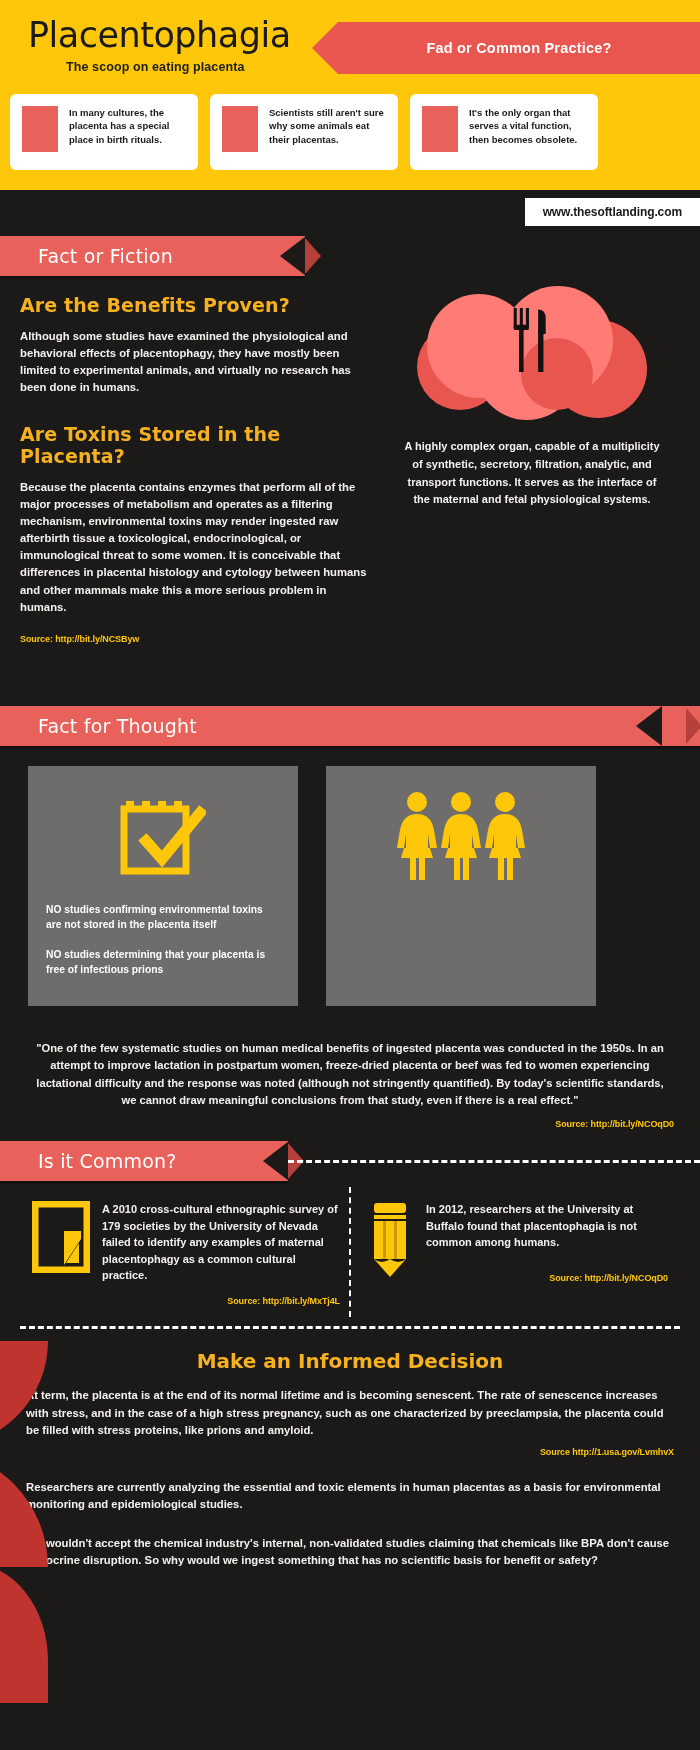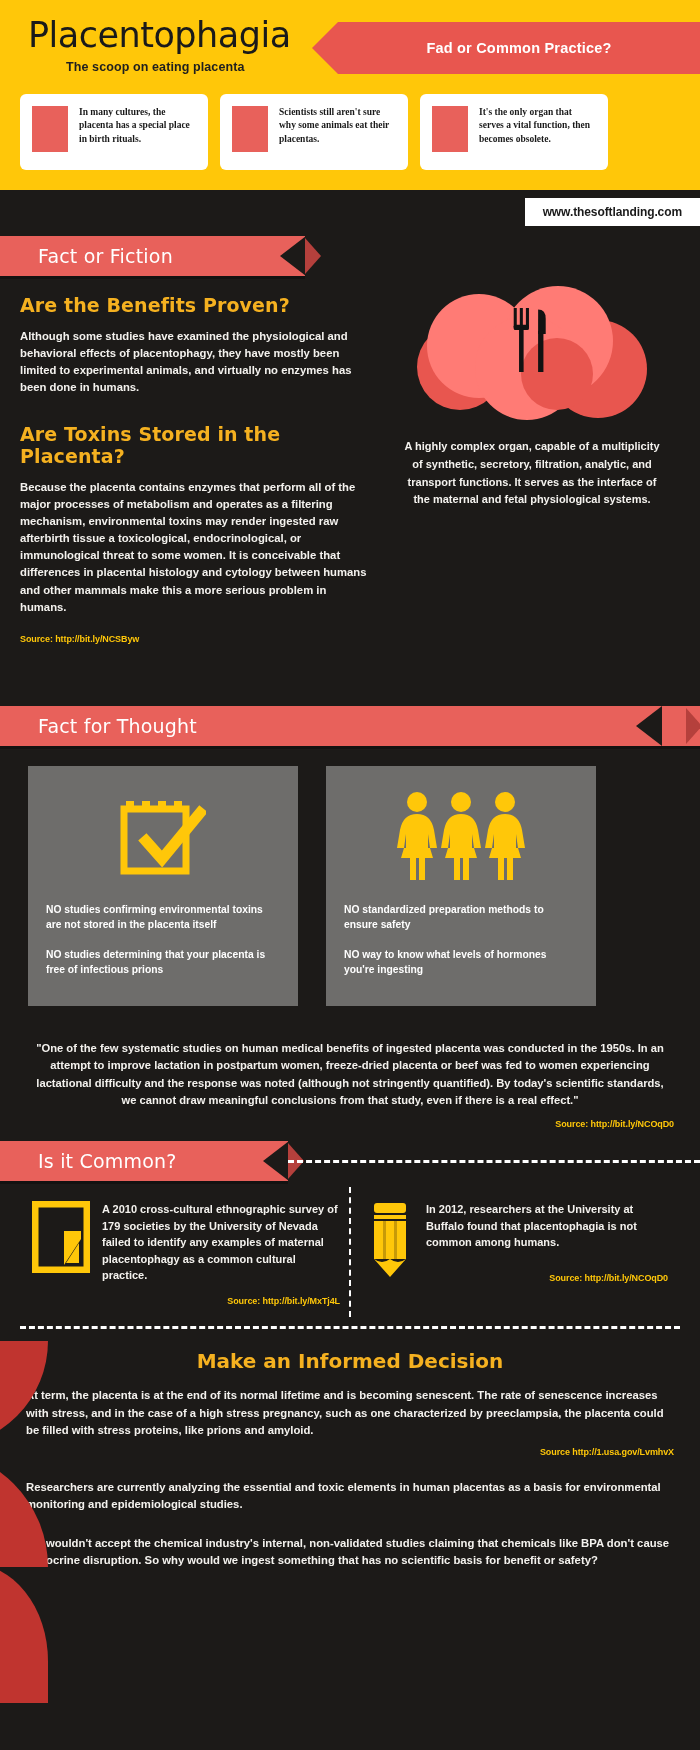--- a/index.html
+++ b/index.html
@@ -62,21 +62,21 @@
     border-top: 26px solid transparent;
     border-bottom: 26px solid transparent;
     border-right: 26px solid #e8564f;
   }
   .banner-tag-label {
     font-size: 14.5px;
     font-weight: 700;
     color: #ffffff;
     letter-spacing: 0.2px;
   }
-  .cards { position: absolute; left: 20px; top: 94px; display: flex; gap: 12px; font-family: Liberation Serif, serif; }
+  .cards { position: absolute; left: 10px; top: 94px; display: flex; gap: 12px; }
   .card {
     width: 188px;
     height: 76px;
     background: #ffffff;
     border-radius: 6px;
     display: flex;
     align-items: flex-start;
     padding: 12px 10px 10px 12px;
     gap: 11px;
   }
@@ -285,21 +285,21 @@
 
     <div class="ribbon" style="width:305px;">
       <span class="ribbon-label">Fact or Fiction</span>
       <span class="ribbon-notch"></span>
       <span class="ribbon-tail"></span>
     </div>
 
     <div class="ff-wrap" style="height:430px;">
       <div class="ff-left">
         <div class="h-yellow">Are the Benefits Proven?</div>
-        <p class="p-white" style="margin-top:12px;">Although some studies have examined the physiological and behavioral effects of placentophagy, they have mostly been limited to experimental animals, and virtually no enzymes has been done in humans.</p>
+        <p class="p-white" style="margin-top:12px;">Although some studies have examined the physiological and behavioral effects of placentophagy, they have mostly been limited to experimental animals, and virtually no research has been done in humans.</p>
         <div class="h-yellow" style="margin-top:26px;">Are Toxins Stored in the Placenta?</div>
         <p class="p-white" style="margin-top:12px;">Because the placenta contains enzymes that perform all of the major processes of metabolism and operates as a filtering mechanism, environmental toxins may render ingested raw afterbirth tissue a toxicological, endocrinological, or immunological threat to some women. It is conceivable that differences in placental histology and cytology between humans and other mammals make this a more serious problem in humans.</p>
         <div class="src" style="margin-top:18px;">Source: http://bit.ly/NCSByw</div>
       </div>
 
       <div class="ff-right">
         <div class="placenta-art">
           <div class="blob" style="left:0px;  top:38px; width:86px;  height:86px;  background:#e8564f;"></div>
           <div class="blob" style="left:132px;top:34px; width:98px;  height:98px;  background:#e8564f;"></div>
           <div class="blob" style="left:10px; top:8px;  width:104px; height:104px; background:#ff7b75;"></div>
@@ -356,24 +356,20 @@
               <path d="M66 24 q-14 0 -17 16 l-3 18 h7 l2 -14 v14 h-2 l-3 10 h32 l-3 -10 h-2 v-14 l2 14 h7 l-3 -18 q-3 -16 -17 -16 z"></path>
               <rect x="59" y="66" width="6" height="24"></rect>
               <rect x="68" y="66" width="6" height="24"></rect>
               <circle cx="110" cy="12" r="10"></circle>
               <path d="M110 24 q-14 0 -17 16 l-3 18 h7 l2 -14 v14 h-2 l-3 10 h32 l-3 -10 h-2 v-14 l2 14 h7 l-3 -18 q-3 -16 -17 -16 z"></path>
               <rect x="103" y="66" width="6" height="24"></rect>
               <rect x="112" y="66" width="6" height="24"></rect>
             </g>
           </svg>
         </div>
-        <div class="gbox-lines">
-          <p>NO standardized preparation methods to ensure safety</p>
-          <p>NO way to know what levels of hormones you're ingesting</p>
-        </div>
       </div>
     </div>
 
     <p class="quote">"One of the few systematic studies on human medical benefits of ingested placenta was conducted in the 1950s. In an attempt to improve lactation in postpartum women, freeze-dried placenta or beef was fed to women experiencing lactational difficulty and the response was noted (although not stringently quantified). By today's scientific standards, we cannot draw meaningful conclusions from that study, even if there is a real effect."</p>
     <div class="src" style="text-align:right; padding-right:26px; margin-top:10px;">Source: http://bit.ly/NCOqD0</div>
 
     <div style="position:relative; margin-top:12px;text-align:center;">
       <div class="ribbon" style="width:288px;">
         <span class="ribbon-label">Is it Common?</span>
         <span class="ribbon-notch"></span>

